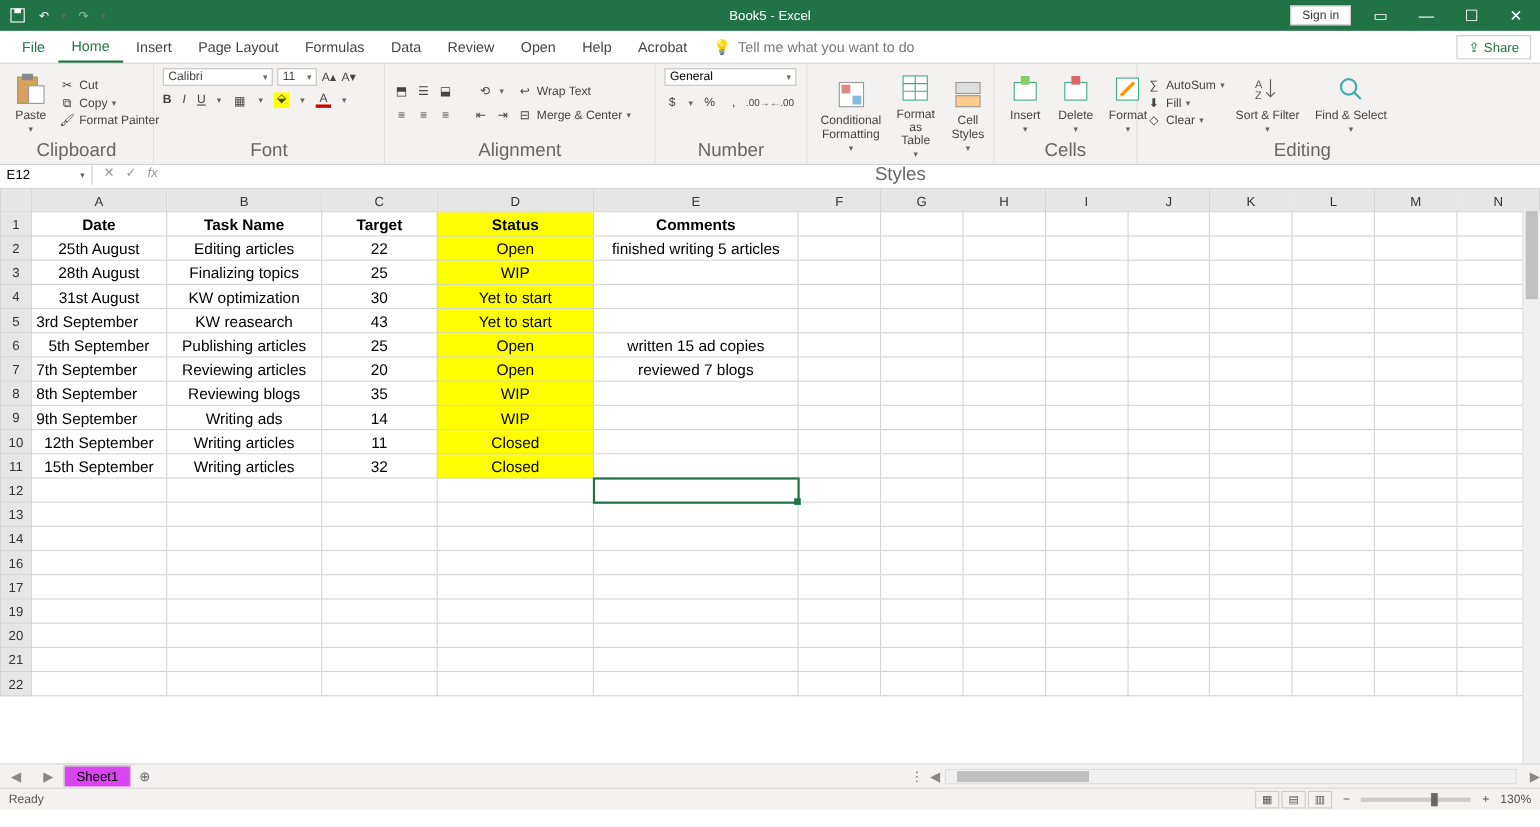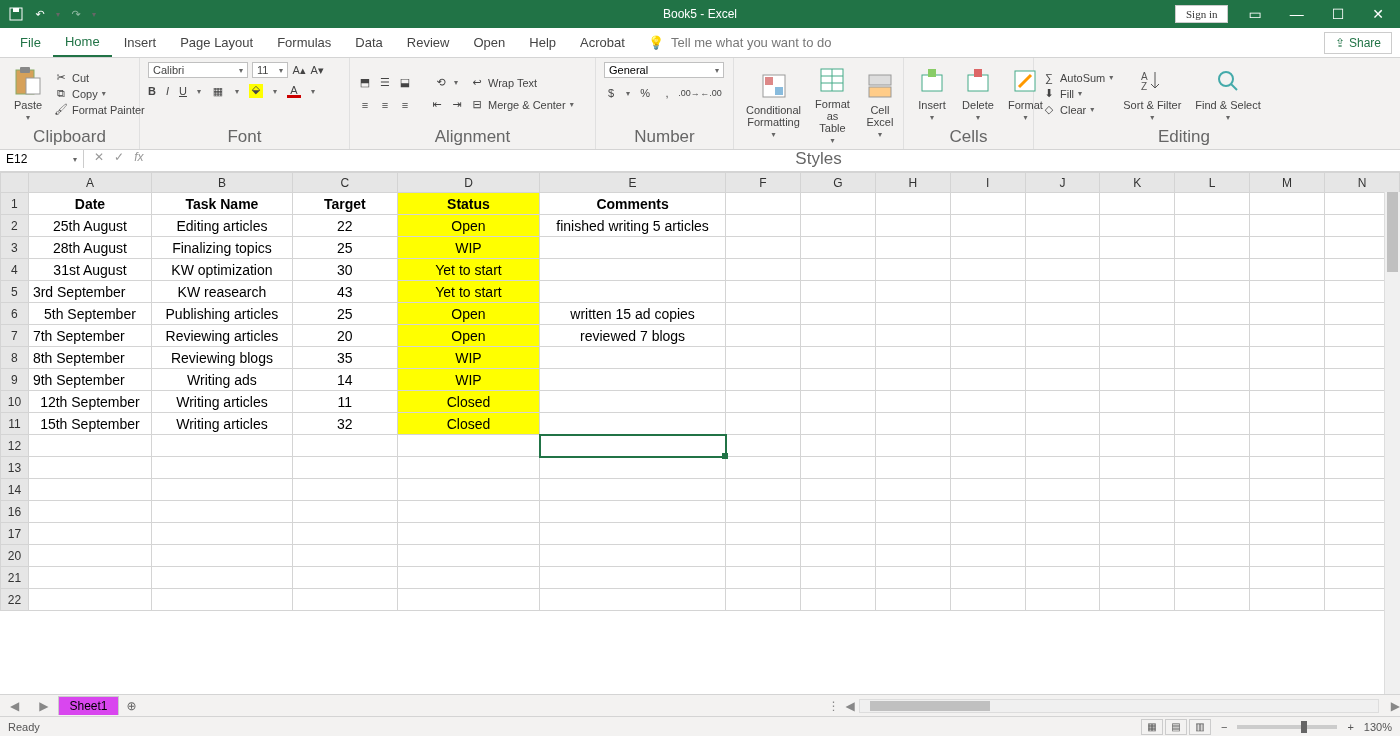--- a/index.html
+++ b/index.html
@@ -4,21 +4,21 @@
 <style>
 * { margin: 0; padding: 0; box-sizing: border-box; font-family: "Segoe UI", Tahoma, sans-serif; }
 body { background: #fff; width: 1400px; height: 752px; overflow: hidden; font-size: 12px; position: relative; }
 
 
 .titlebar { background: #217346; height: 28px; display: flex; align-items: center; color: #fff; }
 .qat { display: flex; align-items: center; gap: 8px; padding-left: 8px; }
 .qat-icon { width: 16px; height: 16px; display: inline-flex; align-items: center; justify-content: center; font-size: 11px; }
 .title-center { position: absolute; left: 50%; transform: translateX(-50%); font-size: 12px; }
 .title-right { margin-left: auto; display: flex; align-items: center; gap: 12px; padding-right: 8px; }
-.signin-btn { background: #fff; color: #333; padding: 2px 10px; font-size: 11px; border: 1px solid #ccc; font-family: Liberation Serif, serif; }
+.signin-btn { background: #fff; color: #333; padding: 2px 10px; font-size: 11px; border: 1px solid #ccc; }
 .win-btn { color: #fff; font-size: 14px; padding: 0 8px; }
 
 
 .ribbon-tabs { display: flex; align-items: center; height: 30px; border-bottom: 1px solid #d4d4d4; padding: 0 8px; position: relative; }
 .ribbon-tabs .tab { padding: 6px 12px; font-size: 13px; color: #444; cursor: pointer; }
 .ribbon-tabs .tab.file { color: #217346; font-weight: 400; }
 .ribbon-tabs .tab.active { color: #217346; border-bottom: 2px solid #217346; }
 .tellme { display: flex; align-items: center; gap: 6px; color: #777; font-size: 13px; margin-left: 12px; }
 .share-btn { position: absolute; right: 8px; top: 4px; color: #217346; font-size: 12px; border: 1px solid #ccc; padding: 3px 10px; display: flex; align-items: center; gap: 4px; }
 
@@ -272,21 +272,21 @@
           <span style="text-align:center;line-height:1.1">Format as Table</span>
           <span class="dd">▾</span>
         </div>
       <div class="big-btn">
           <div class="big-icon">
             <svg width="26" height="26">
               <rect x="2" y="2" width="22" height="10" fill="#ddd" stroke="#999"></rect>
               <rect x="2" y="14" width="22" height="10" fill="#fc8" stroke="#999"></rect>
             </svg>
           </div>
-          <span style="text-align:center;line-height:1.1">Cell Excel</span>
+          <span style="text-align:center;line-height:1.1">Cell Styles</span>
           <span class="dd">▾</span>
         </div>
     </div>
     <div class="group-label">Styles</div>
   </div>
 
   <div class="group" style="width:130px">
     <div class="group-body">
       <div class="big-btn">
           <div class="big-icon">
@@ -668,20 +668,37 @@
           <td class=""></td>
           <td class=""></td>
           <td class=""></td>
           <td class=""></td>
           <td class=""></td>
           <td class=""></td>
           <td class=""></td>
           <td class=""></td>
         </tr>
         <tr class="rowh">
+          <td class="rowhdr">19</td>
+          <td class=""></td>
+          <td class=""></td>
+          <td class=""></td>
+          <td class=""></td>
+          <td class=""></td>
+          <td class=""></td>
+          <td class=""></td>
+          <td class=""></td>
+          <td class=""></td>
+          <td class=""></td>
+          <td class=""></td>
+          <td class=""></td>
+          <td class=""></td>
+          <td class=""></td>
+        </tr>
+        <tr class="rowh">
           <td class="rowhdr">20</td>
           <td class=""></td>
           <td class=""></td>
           <td class=""></td>
           <td class=""></td>
           <td class=""></td>
           <td class=""></td>
           <td class=""></td>
           <td class=""></td>
           <td class=""></td>

